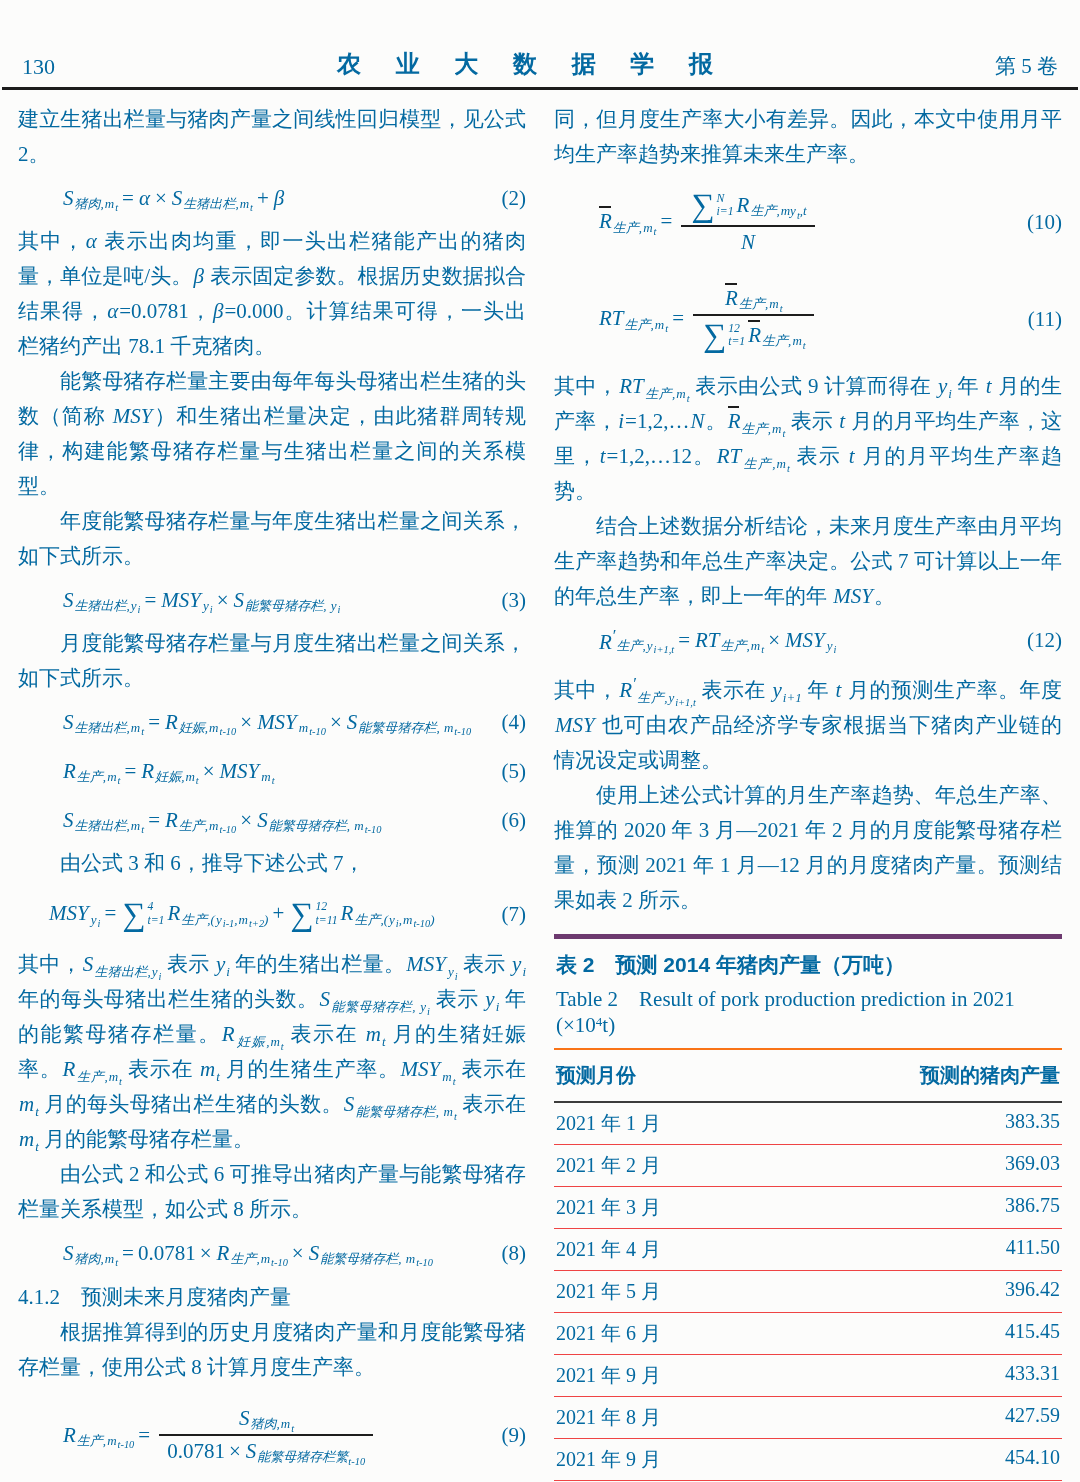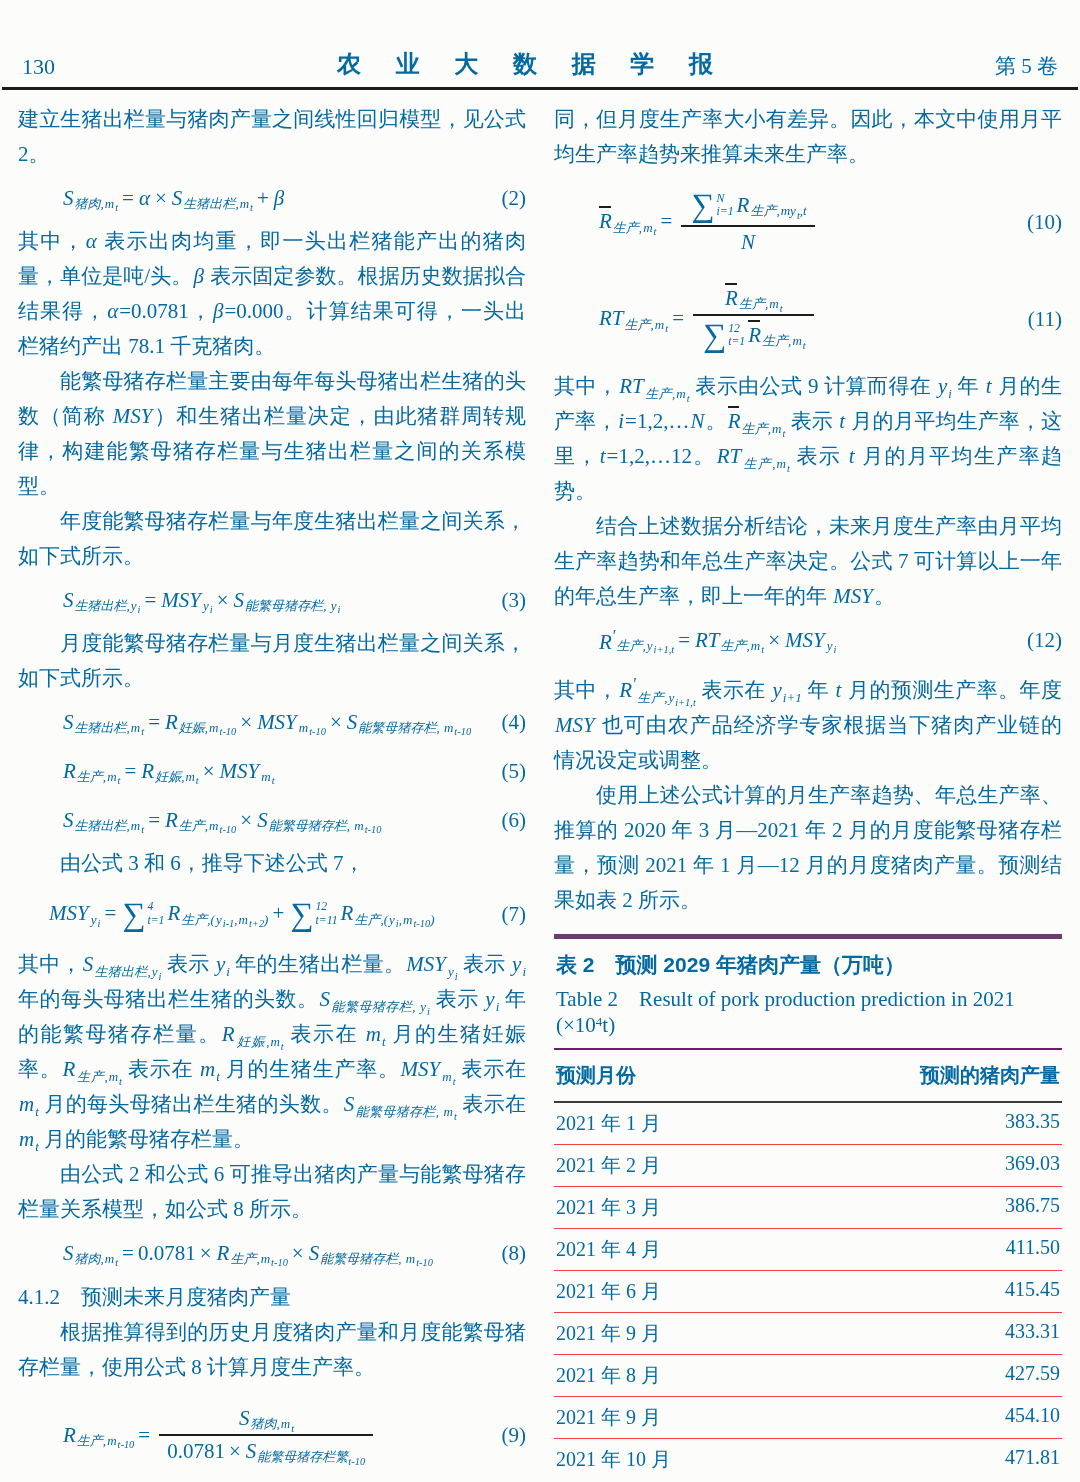--- a/index.html
+++ b/index.html
@@ -52,21 +52,21 @@
   .mfrac{display:inline-flex;flex-direction:column;align-items:stretch;margin:0 5px;}
   .fnum,.fden{display:inline-flex;align-items:center;justify-content:center;padding:3px 8px;white-space:nowrap;}
   .fnum{border-bottom:2px solid #1d1d1d;}
   
   .tbl{margin-top:16px;}
   .bar{height:5px;background:#6d3a6f;}
   .cap-cn{
     font-family:"Liberation Sans","DejaVu Sans",sans-serif;font-weight:700;
     font-size:21px;padding:12px 2px 4px 2px;
   }
-  .cap-en{font-size:21px;padding:2px 2px 10px 2px;border-bottom:2px solid #701a75;}
+  .cap-en{font-size:21px;padding:2px 2px 10px 2px;border-bottom:2px solid #f97316;}
   .thead{
     display:flex;font-family:"Liberation Sans","DejaVu Sans",sans-serif;font-weight:700;
     font-size:20px;padding:12px 2px;border-bottom:2px solid #3c3c3c;
   }
   .trow{display:flex;font-size:20px;padding:7px 2px;border-bottom:1px solid #ef4444;}
   .trow:last-child{border-bottom:none;}
   .c1{width:56%;}
   .c2{width:44%;text-align:right;}
 </style>
 </head>
@@ -291,21 +291,21 @@
             <span class="mv">MSY</span>
             <span class="msub"><span class="mv">y</span><span class="msub"><span class="mc">i</span></span></span>
           </span>
         <span class="eqnum">(12)</span>
       </div>
       <p class="para"><span class="mc">其中，</span><span class="mw"><span class="mv">R</span><span class="mprime">′</span></span><span class="msub"><span class="mc">生产,</span><span class="mv">y</span><span class="msub"><span class="mc">i+1,t</span></span></span><span class="mc"> 表示在 </span><span class="mv">y</span><span class="msub"><span class="mc">i+1</span></span><span class="mc"> 年 </span><span class="mv">t</span><span class="mc"> 月的预测生产率。年度 </span><span class="mv">MSY</span><span class="mc"> 也可由农产品经济学专家根据当下猪肉产业链的情况设定或调整。</span></p>
       <p class="para ind"><span class="mc">使用上述公式计算的月生产率趋势、年总生产率、推算的 2020 年 3 月—2021 年 2 月的月度能繁母猪存栏量，预测 2021 年 1 月—12 月的月度猪肉产量。预测结果如表 2 所示。</span></p>
 
       <div class="tbl">
         <div class="bar" style="background: rgb(109, 58, 111);"></div>
-        <div class="cap-cn">表 2　预测 2029 年猪肉产量（万吨）</div>
+        <div class="cap-cn">表 2　预测 2014 年猪肉产量（万吨）</div>
         <div class="cap-en"><span class="mc">Table 2　Result of pork production prediction in 2021 (×10</span><span class="msup"><span class="mc">4</span></span><span class="mc">t)</span></div>
         <div class="thead">
           <span class="c1">预测月份</span>
           <span class="c2">预测的猪肉产量</span>
         </div>
         <div>
             <div class="trow">
     <span class="c1">2021 年 1 月</span>
     <span class="c2">383.35</span>
   </div>
@@ -315,20 +315,24 @@
   </div>
             <div class="trow">
     <span class="c1">2021 年 3 月</span>
     <span class="c2">386.75</span>
   </div>
             <div class="trow">
     <span class="c1">2021 年 4 月</span>
     <span class="c2">411.50</span>
   </div>
             <div class="trow">
+    <span class="c1">2021 年 5 月</span>
+    <span class="c2">396.42</span>
+  </div>
+            <div class="trow">
     <span class="c1">2021 年 6 月</span>
     <span class="c2">415.45</span>
   </div>
             <div class="trow">
     <span class="c1">2021 年 9 月</span>
     <span class="c2">433.31</span>
   </div>
             <div class="trow">
     <span class="c1">2021 年 8 月</span>
     <span class="c2">427.59</span>

